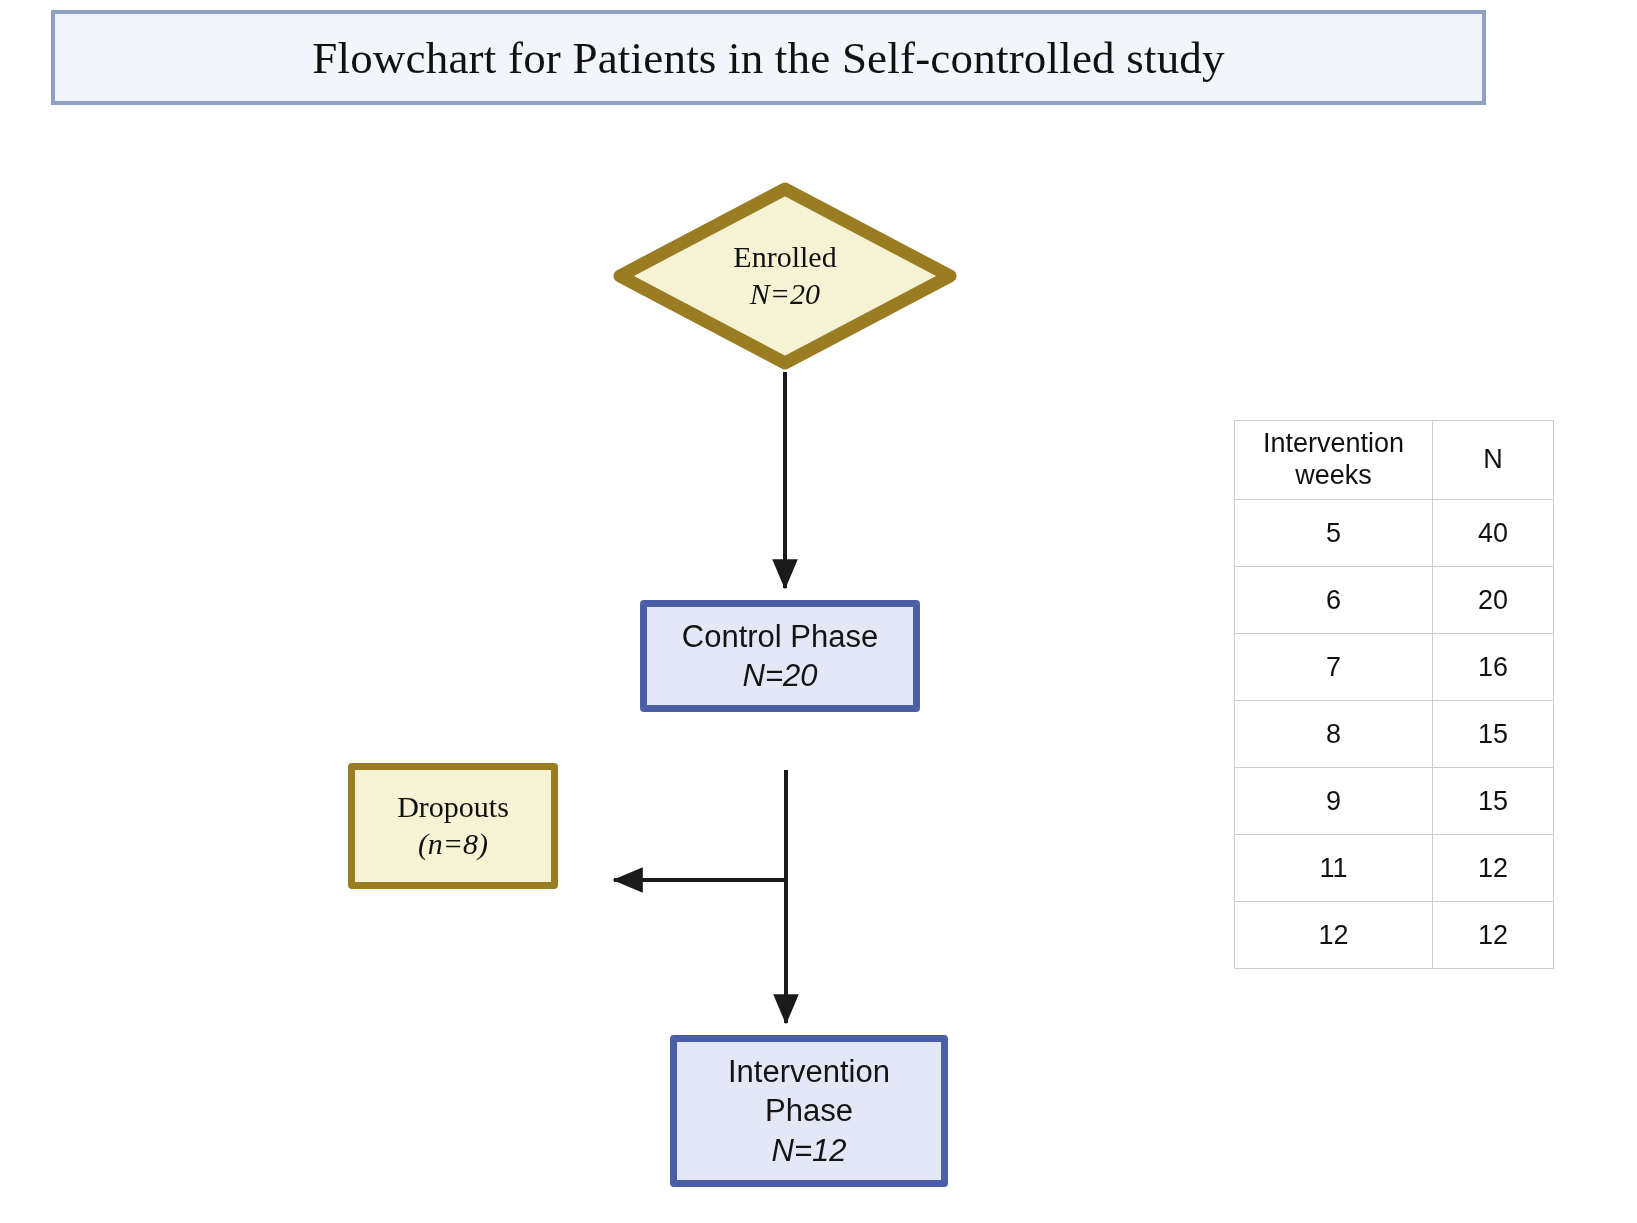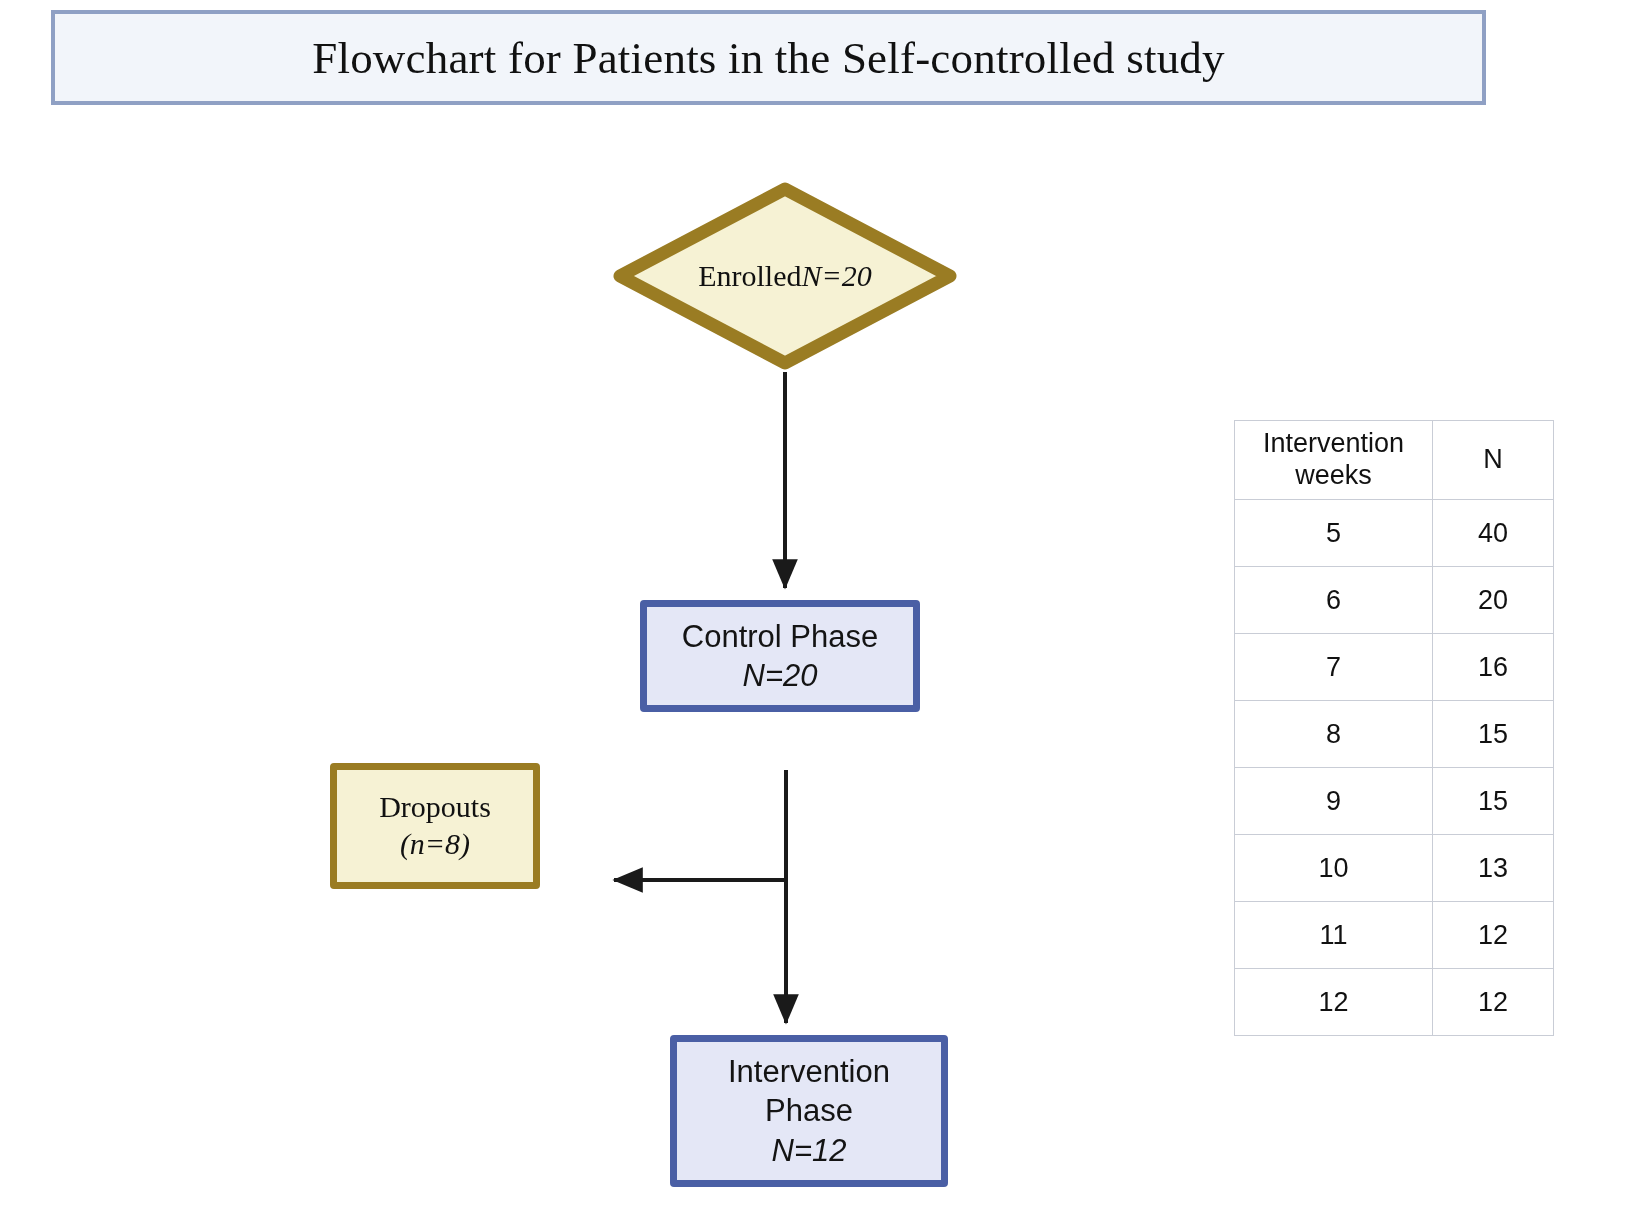--- a/index.html
+++ b/index.html
@@ -59,21 +59,21 @@
     width: 344px;
     height: 188px;
   }
   .diamond-label {
     position: absolute;
     left: 0;
     top: 0;
     width: 344px;
     height: 188px;
     display: flex;
-    flex-direction: row;
+    flex-direction: column;
     align-items: center;
     justify-content: center;
     font-family: "Liberation Serif", serif;
     font-size: 30px;
     color: #111111;
     line-height: 1.22;
   }
   .serif-italic {
     font-family: "Liberation Serif", serif;
     font-style: italic;
@@ -111,21 +111,21 @@
     line-height: 1.22;
   }
 
   #node-control {
     left: 640px;
     top: 600px;
     width: 280px;
     height: 112px;
   }
   #node-dropouts {
-    left: 330px;
+    left: 348px;
     top: 763px;
     width: 210px;
     height: 126px;
     justify-content: center;
   }
   #node-intervention {
     left: 670px;
     top: 1035px;
     width: 278px;
     height: 152px;
@@ -245,24 +245,20 @@
         </tr>
         <tr>
           <td class="col-weeks">8</td>
           <td class="col-n">15</td>
         </tr>
         <tr>
           <td class="col-weeks">9</td>
           <td class="col-n">15</td>
         </tr>
         <tr>
-          <td class="col-weeks">10</td>
-          <td class="col-n">13</td>
-        </tr>
-        <tr>
           <td class="col-weeks">11</td>
           <td class="col-n">12</td>
         </tr>
         <tr>
           <td class="col-weeks">12</td>
           <td class="col-n">12</td>
         </tr>
       </tbody>
   </table>
 

